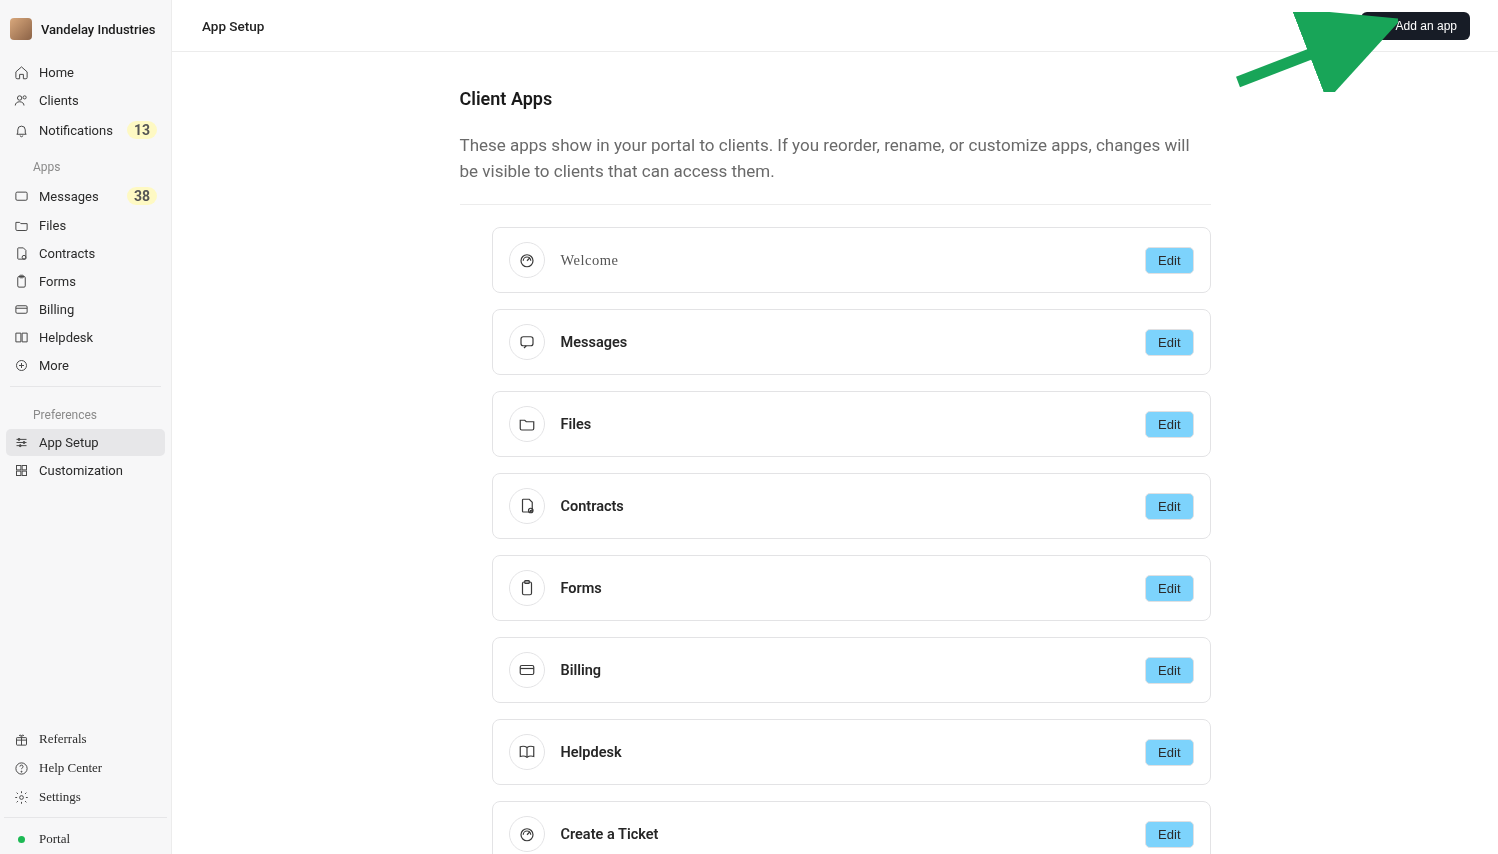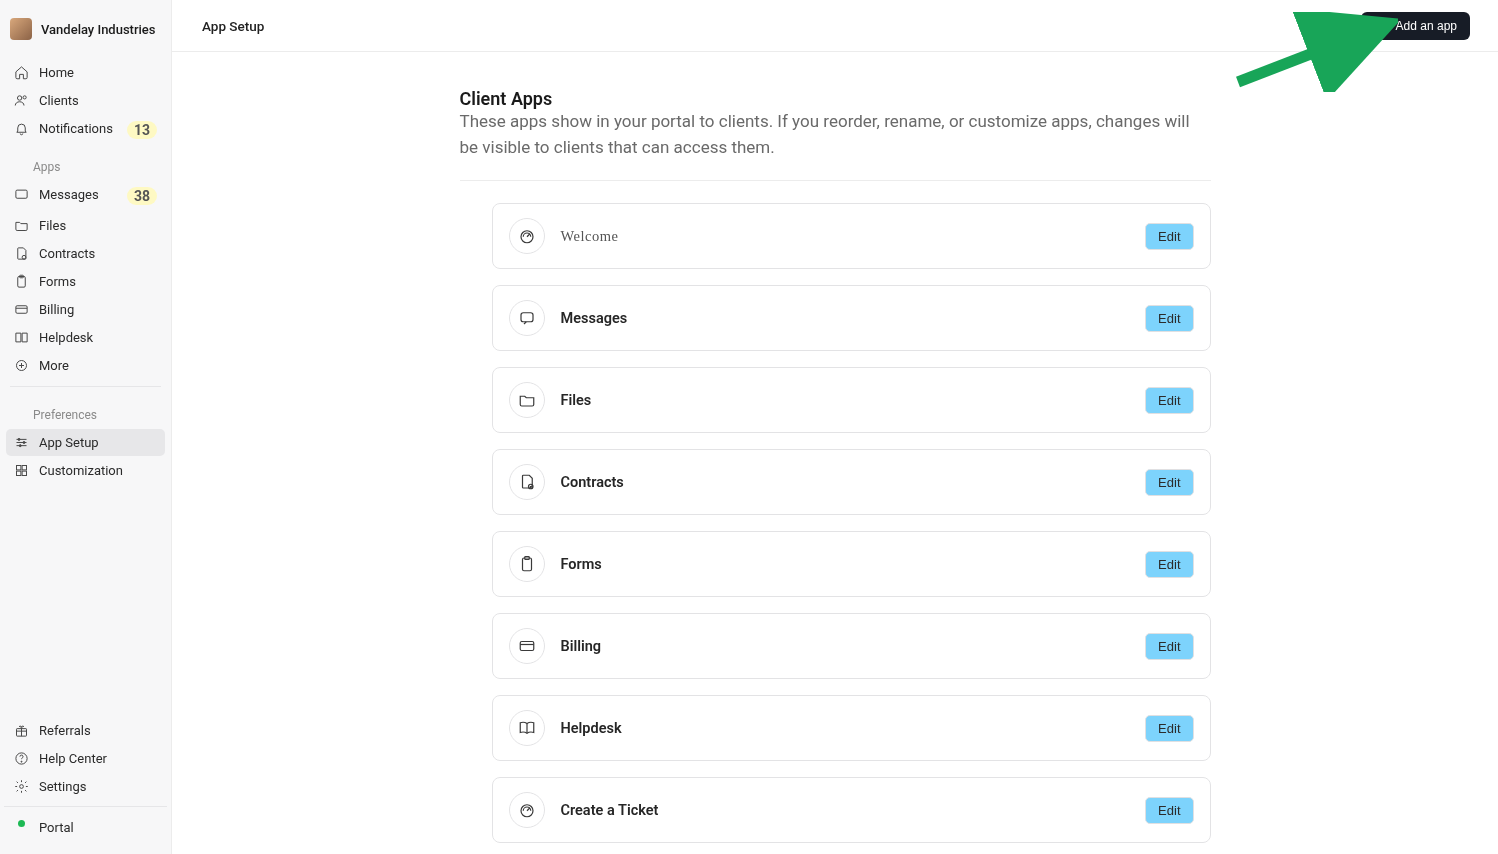--- a/index.html
+++ b/index.html
@@ -41,21 +41,21 @@
 
   .side-section-label {
     font-size: 12px;
     color: #8a8a8a;
     padding: 14px 8px 6px 8px;
     margin-left: 21px;
   }
 
   .side-item {
     display: flex;
-    align-items: flex-start;
+    align-items: center;
     gap: 10px;
     padding: 6px 8px;
     border-radius: 5px;
     cursor: pointer;
     color: #2b2b2b;
     font-size: 13px;
     margin: 1px 2px;
     position: relative;
   }
   .side-item.active { background: #e7e7e9; }
@@ -72,21 +72,22 @@
     color: #555;
     font-size: 14px;
     border-radius: 9px;
     padding: 1px 7px;
     font-weight: 700;
   }
 
   .side-divider { height:1px; background:#e6e6e8; margin: 7px 6px; }
 
   .sidebar-footer {
-    padding: 6px 4px 12px 4px;
+    padding: 6px 4px 0 4px;
+    font-family: Liberation Serif, serif;
   }
   .sidebar-footer .side-item { margin:1px 2px; }
   .portal-row {
     border-top: 1px solid #e6e6e8;
     margin-top: 6px;
     padding-top: 6px;
   }
   .status-dot {
     width: 7px; height: 7px; border-radius: 50%;
     background: #1db954;
@@ -127,21 +128,21 @@
   .add-btn .plus { width:14px; height:14px; }
   .add-btn .plus svg { width:14px; height:14px; stroke:#fff; stroke-width:2; fill:none; }
 
   .content {
     flex:1;
     overflow-y: auto;
     padding: 36px 0 40px 0;
   }
   .content-inner { width: 751px; margin: 0 auto; }
 
-  .section-title { font-size: 18px; font-weight: 600; color:#1a1a1a; margin-bottom: 0; }
+  .section-title { font-size: 18px; font-weight: 600; color:#1a1a1a; margin-bottom: 24px; }
   .section-desc { font-size: 17px; color:#6a6a6a; line-height:1.5; margin-bottom: 20px; }
   .hr { height:1px; background:#ececec; margin-bottom: 22px; }
 
   .app-card {
     border: 1px solid #e3e3e5;
     border-radius: 8px;
     display: flex;
     align-items: center;
     padding: 14px 16px;
     margin-bottom: 16px;

